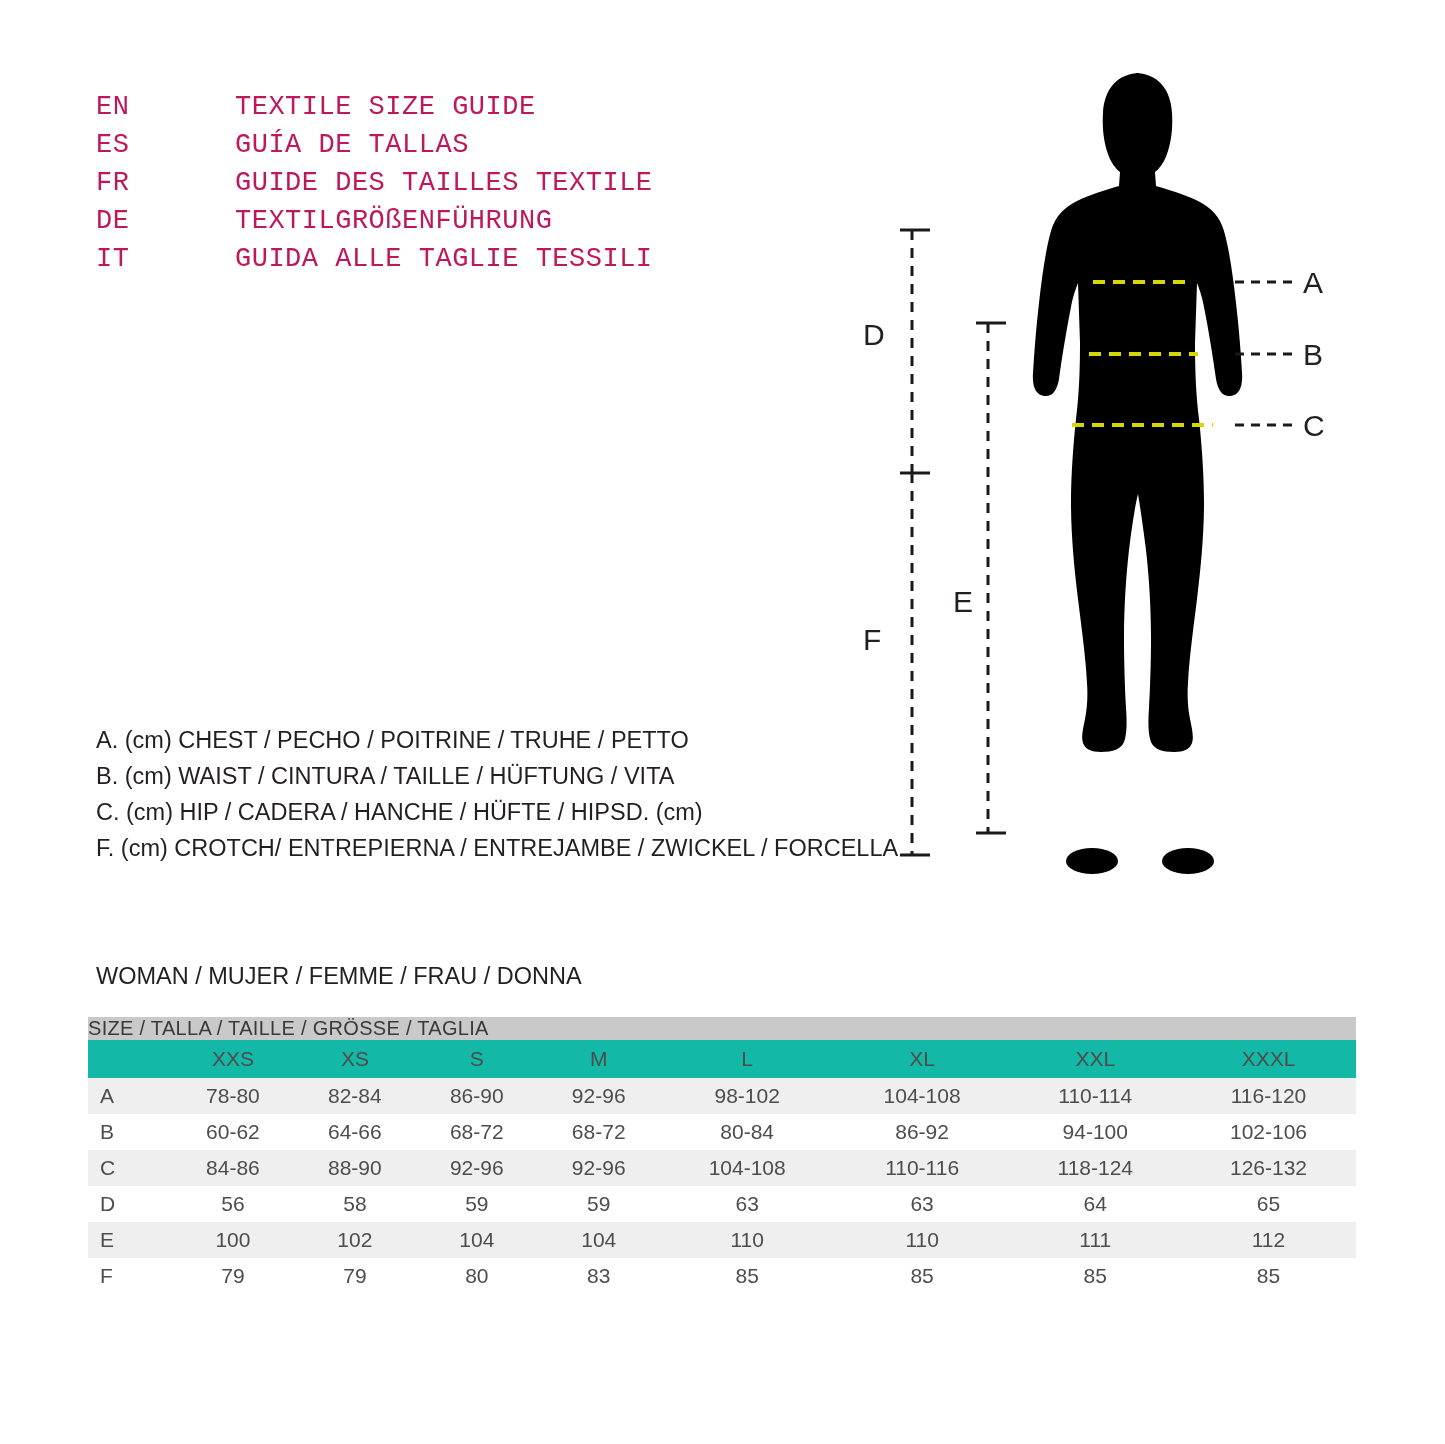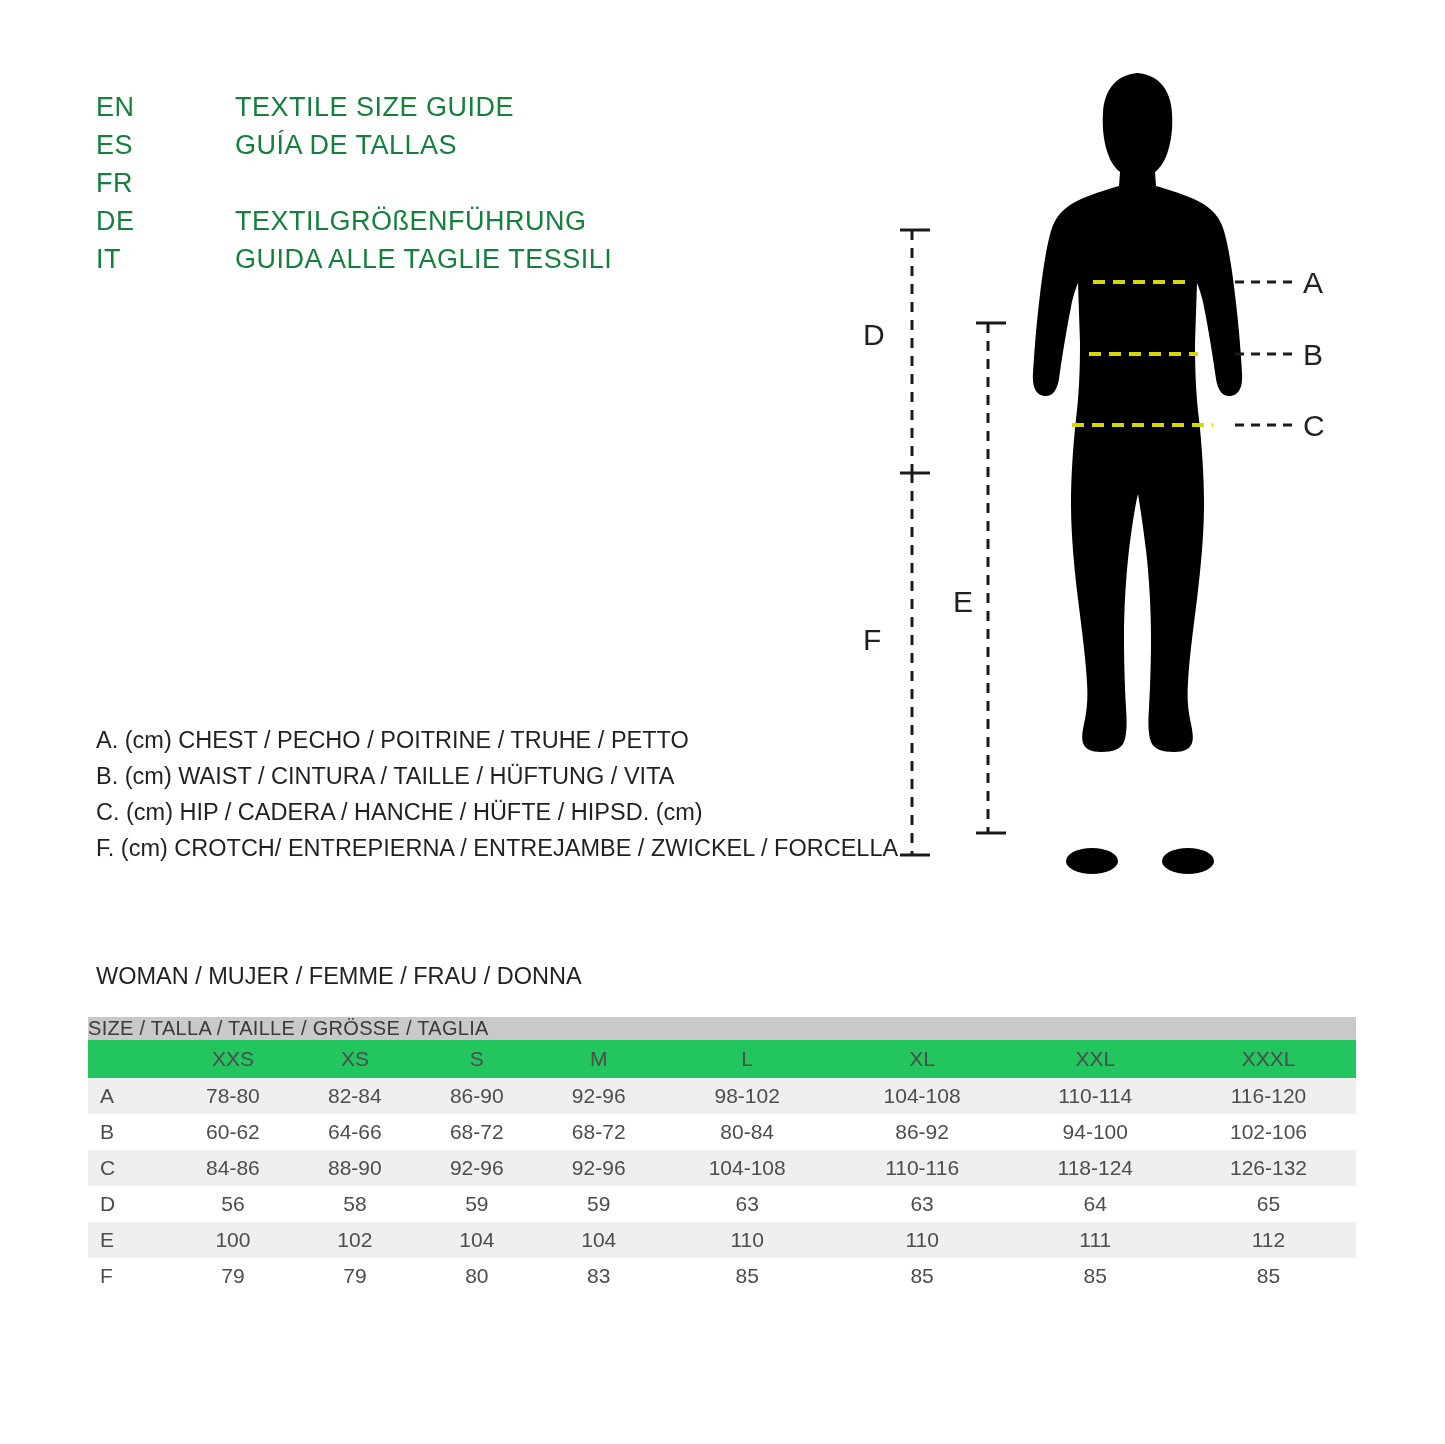--- a/index.html
+++ b/index.html
@@ -21,21 +21,22 @@
     position: absolute;
     left: 96px;
     top: 92px;
   }
   .lang-row {
     display: flex;
     align-items: baseline;
     height: 38px;
     font-size: 27px;
     letter-spacing: 0.5px;
-    color: #15803d;
+    color: #be185d;
+    font-family: Liberation Mono, monospace;
   }
   .lang-code {
     width: 92px;
     flex: 0 0 92px;
   }
   .lang-text {
     white-space: nowrap;
     margin-left: 47px;
   }
 
@@ -93,21 +94,21 @@
   .title-row td {
     background: #c9c9c9;
     height: 22px;
     font-size: 20px;
     color: #3a3a3a;
     text-align: left;
     padding-left: 12px;
     letter-spacing: 0.3px;
   }
   .head-row td {
-    background: #22c55e;
+    background: #14b8a6;
     height: 38px;
     text-align: center;
     font-size: 21px;
     color: #4d4d4d;
   }
   .data-row td {
     height: 36px;
     text-align: center;
     font-size: 21px;
     color: #4d4d4d;
@@ -128,20 +129,21 @@
   <div class="lang-row">
     <span class="lang-code">EN</span>
     <span class="lang-text">TEXTILE SIZE GUIDE</span>
   </div>
   <div class="lang-row">
     <span class="lang-code">ES</span>
     <span class="lang-text">GUÍA DE TALLAS</span>
   </div>
   <div class="lang-row">
     <span class="lang-code">FR</span>
+    <span class="lang-text">GUIDE DES TAILLES TEXTILE</span>
   </div>
   <div class="lang-row">
     <span class="lang-code">DE</span>
     <span class="lang-text">TEXTILGRÖßENFÜHRUNG</span>
   </div>
   <div class="lang-row">
     <span class="lang-code">IT</span>
     <span class="lang-text">GUIDA ALLE TAGLIE TESSILI</span>
   </div>
 </div>

